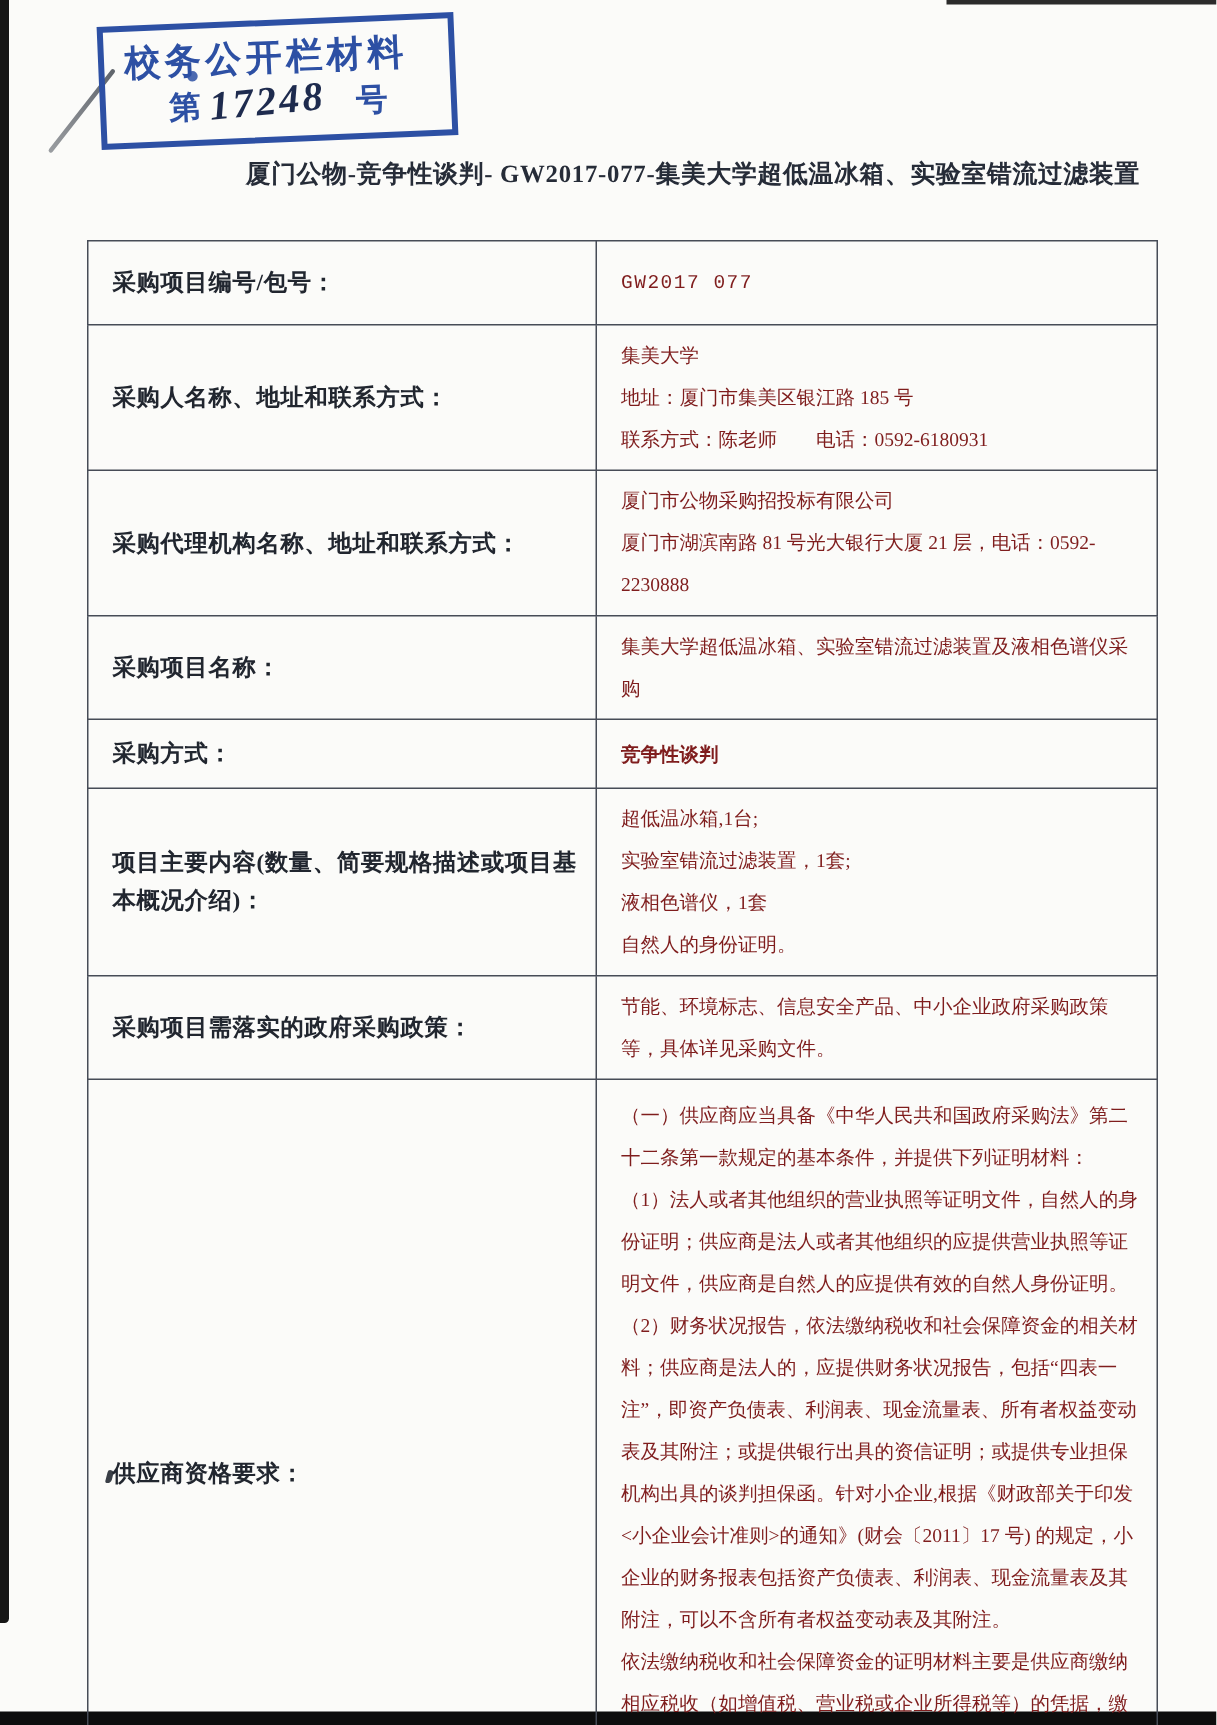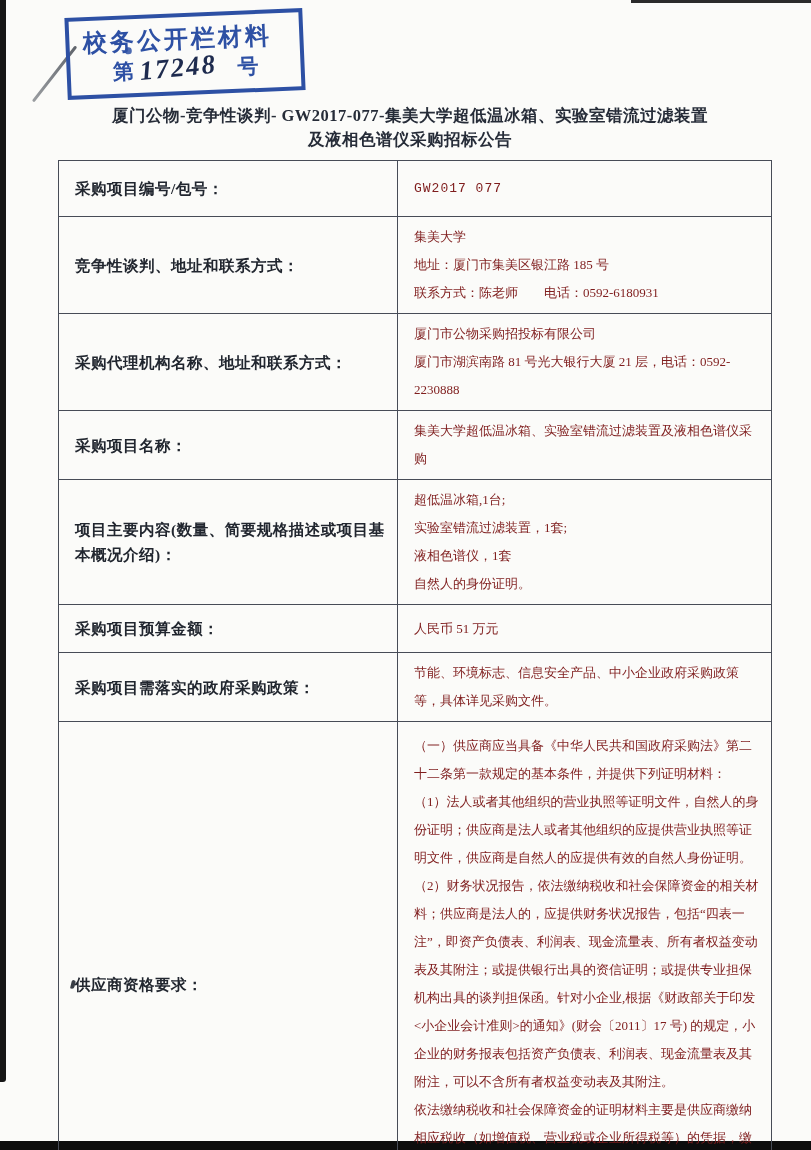--- a/index.html
+++ b/index.html
@@ -48,21 +48,21 @@
     color:#1e2b4e;font-size:27px;font-weight:bold;font-style:italic;
     letter-spacing:2px;transform:rotate(-3deg);line-height:26px;
   }
   .stamp-line2 .suffix{margin-left:14px;}
   .stamp-dot{
     position:absolute;left:55px;top:28px;width:7px;height:7px;
     background:#2d50a4;border-radius:50%;opacity:.85;
   }
   
   .doc-title{
-    position:absolute;left:60px;top:104px;width:700px;text-align:center;
+    position:absolute;left:60px;top:104px;width:700px;text-align:right;
     color:#262c38;font-size:16.5px;font-weight:600;line-height:24px;letter-spacing:.5px;
   }
   
   table.doc-table{
     position:absolute;left:58px;top:160px;width:714px;
     border-collapse:collapse;table-layout:fixed;
   }
   .doc-table td{
     border:1.6px solid #474c57;vertical-align:middle;
     padding:6px 10px 6px 16px;
@@ -96,54 +96,53 @@
   <div class="stamp-line1">校务公开栏材料</div>
   <div class="stamp-line2">
     <span class="zh">第</span>
     <span class="stamp-number">17248</span>
     <span class="zh suffix">号</span>
   </div>
 </div>
 
 <div class="doc-title">
   <div>厦门公物-竞争性谈判- GW2017-077-集美大学超低温冰箱、实验室错流过滤装置</div>
-  <div>及液相色谱仪采购招标公告</div>
 </div>
 
 <table class="doc-table">
   <tbody>
       <tr class="r1">
     <td class="lbl">采购项目编号/包号：</td>
     <td class="val muted">GW2017 077</td>
   </tr>
   <tr class="r2">
-    <td class="lbl">竞争性谈判、地址和联系方式：</td>
+    <td class="lbl">采购人名称、地址和联系方式：</td>
     <td class="val">集美大学
 地址：厦门市集美区银江路 185 号
 联系方式：陈老师　　电话：0592-6180931</td>
   </tr>
   <tr class="r3">
     <td class="lbl">采购代理机构名称、地址和联系方式：</td>
     <td class="val">厦门市公物采购招投标有限公司
 厦门市湖滨南路 81 号光大银行大厦 21 层，电话：0592-2230888</td>
   </tr>
   <tr class="r4">
     <td class="lbl">采购项目名称：</td>
     <td class="val">集美大学超低温冰箱、实验室错流过滤装置及液相色谱仪采购</td>
   </tr>
+  <tr class="r5">
+    <td class="lbl">采购方式：</td>
+    <td class="val bold">竞争性谈判</td>
+  </tr>
   <tr class="r6">
     <td class="lbl">项目主要内容(数量、简要规格描述或项目基本概况介绍)：</td>
     <td class="val">超低温冰箱,1台;
 实验室错流过滤装置，1套;
 液相色谱仪，1套
 自然人的身份证明。</td>
-  </tr>
-  <tr class="r7">
-    <td class="lbl">采购项目预算金额：</td>
-    <td class="val">人民币 51 万元</td>
   </tr>
   <tr class="r8">
     <td class="lbl">采购项目需落实的政府采购政策：</td>
     <td class="val">节能、环境标志、信息安全产品、中小企业政府采购政策等，具体详见采购文件。</td>
   </tr>
   <tr class="r9">
     <td class="lbl">供应商资格要求：</td>
     <td class="val longtext">（一）供应商应当具备《中华人民共和国政府采购法》第二十二条第一款规定的基本条件，并提供下列证明材料：
 （1）法人或者其他组织的营业执照等证明文件，自然人的身份证明；供应商是法人或者其他组织的应提供营业执照等证明文件，供应商是自然人的应提供有效的自然人身份证明。
 （2）财务状况报告，依法缴纳税收和社会保障资金的相关材料；供应商是法人的，应提供财务状况报告，包括“四表一注”，即资产负债表、利润表、现金流量表、所有者权益变动表及其附注；或提供银行出具的资信证明；或提供专业担保机构出具的谈判担保函。针对小企业,根据《财政部关于印发&lt;小企业会计准则&gt;的通知》(财会〔2011〕17 号) 的规定，小企业的财务报表包括资产负债表、利润表、现金流量表及其附注，可以不含所有者权益变动表及其附注。

